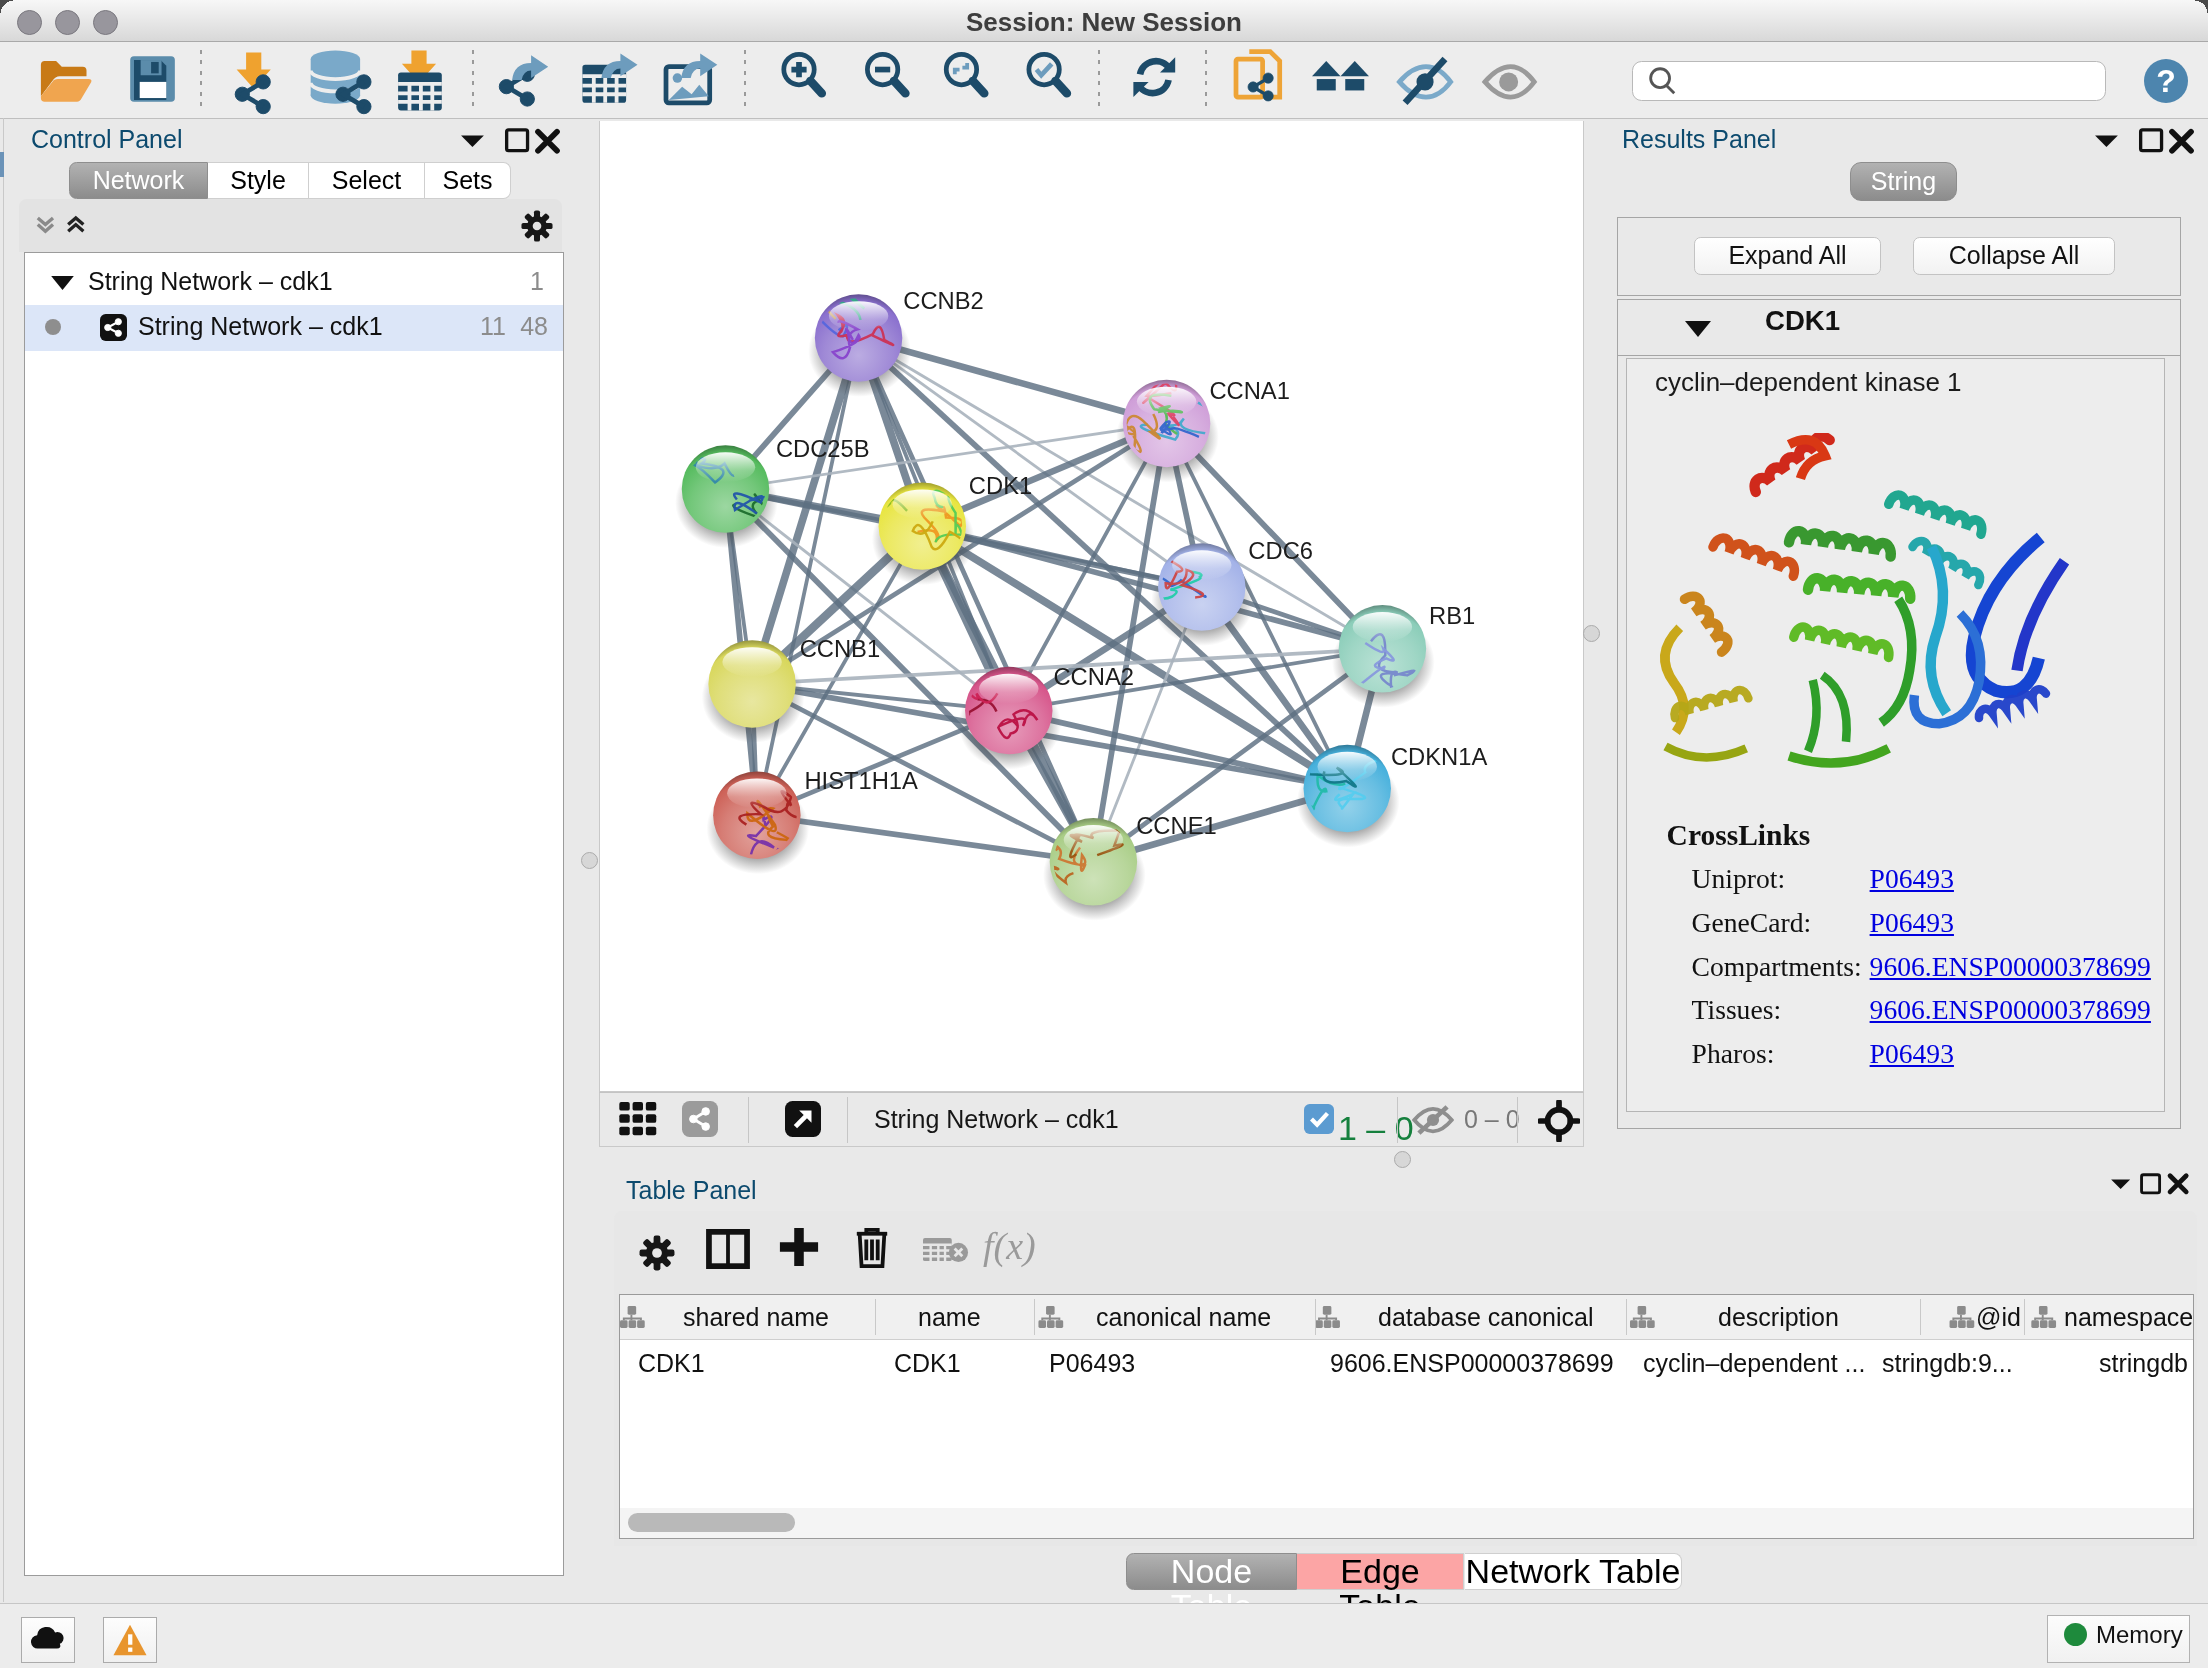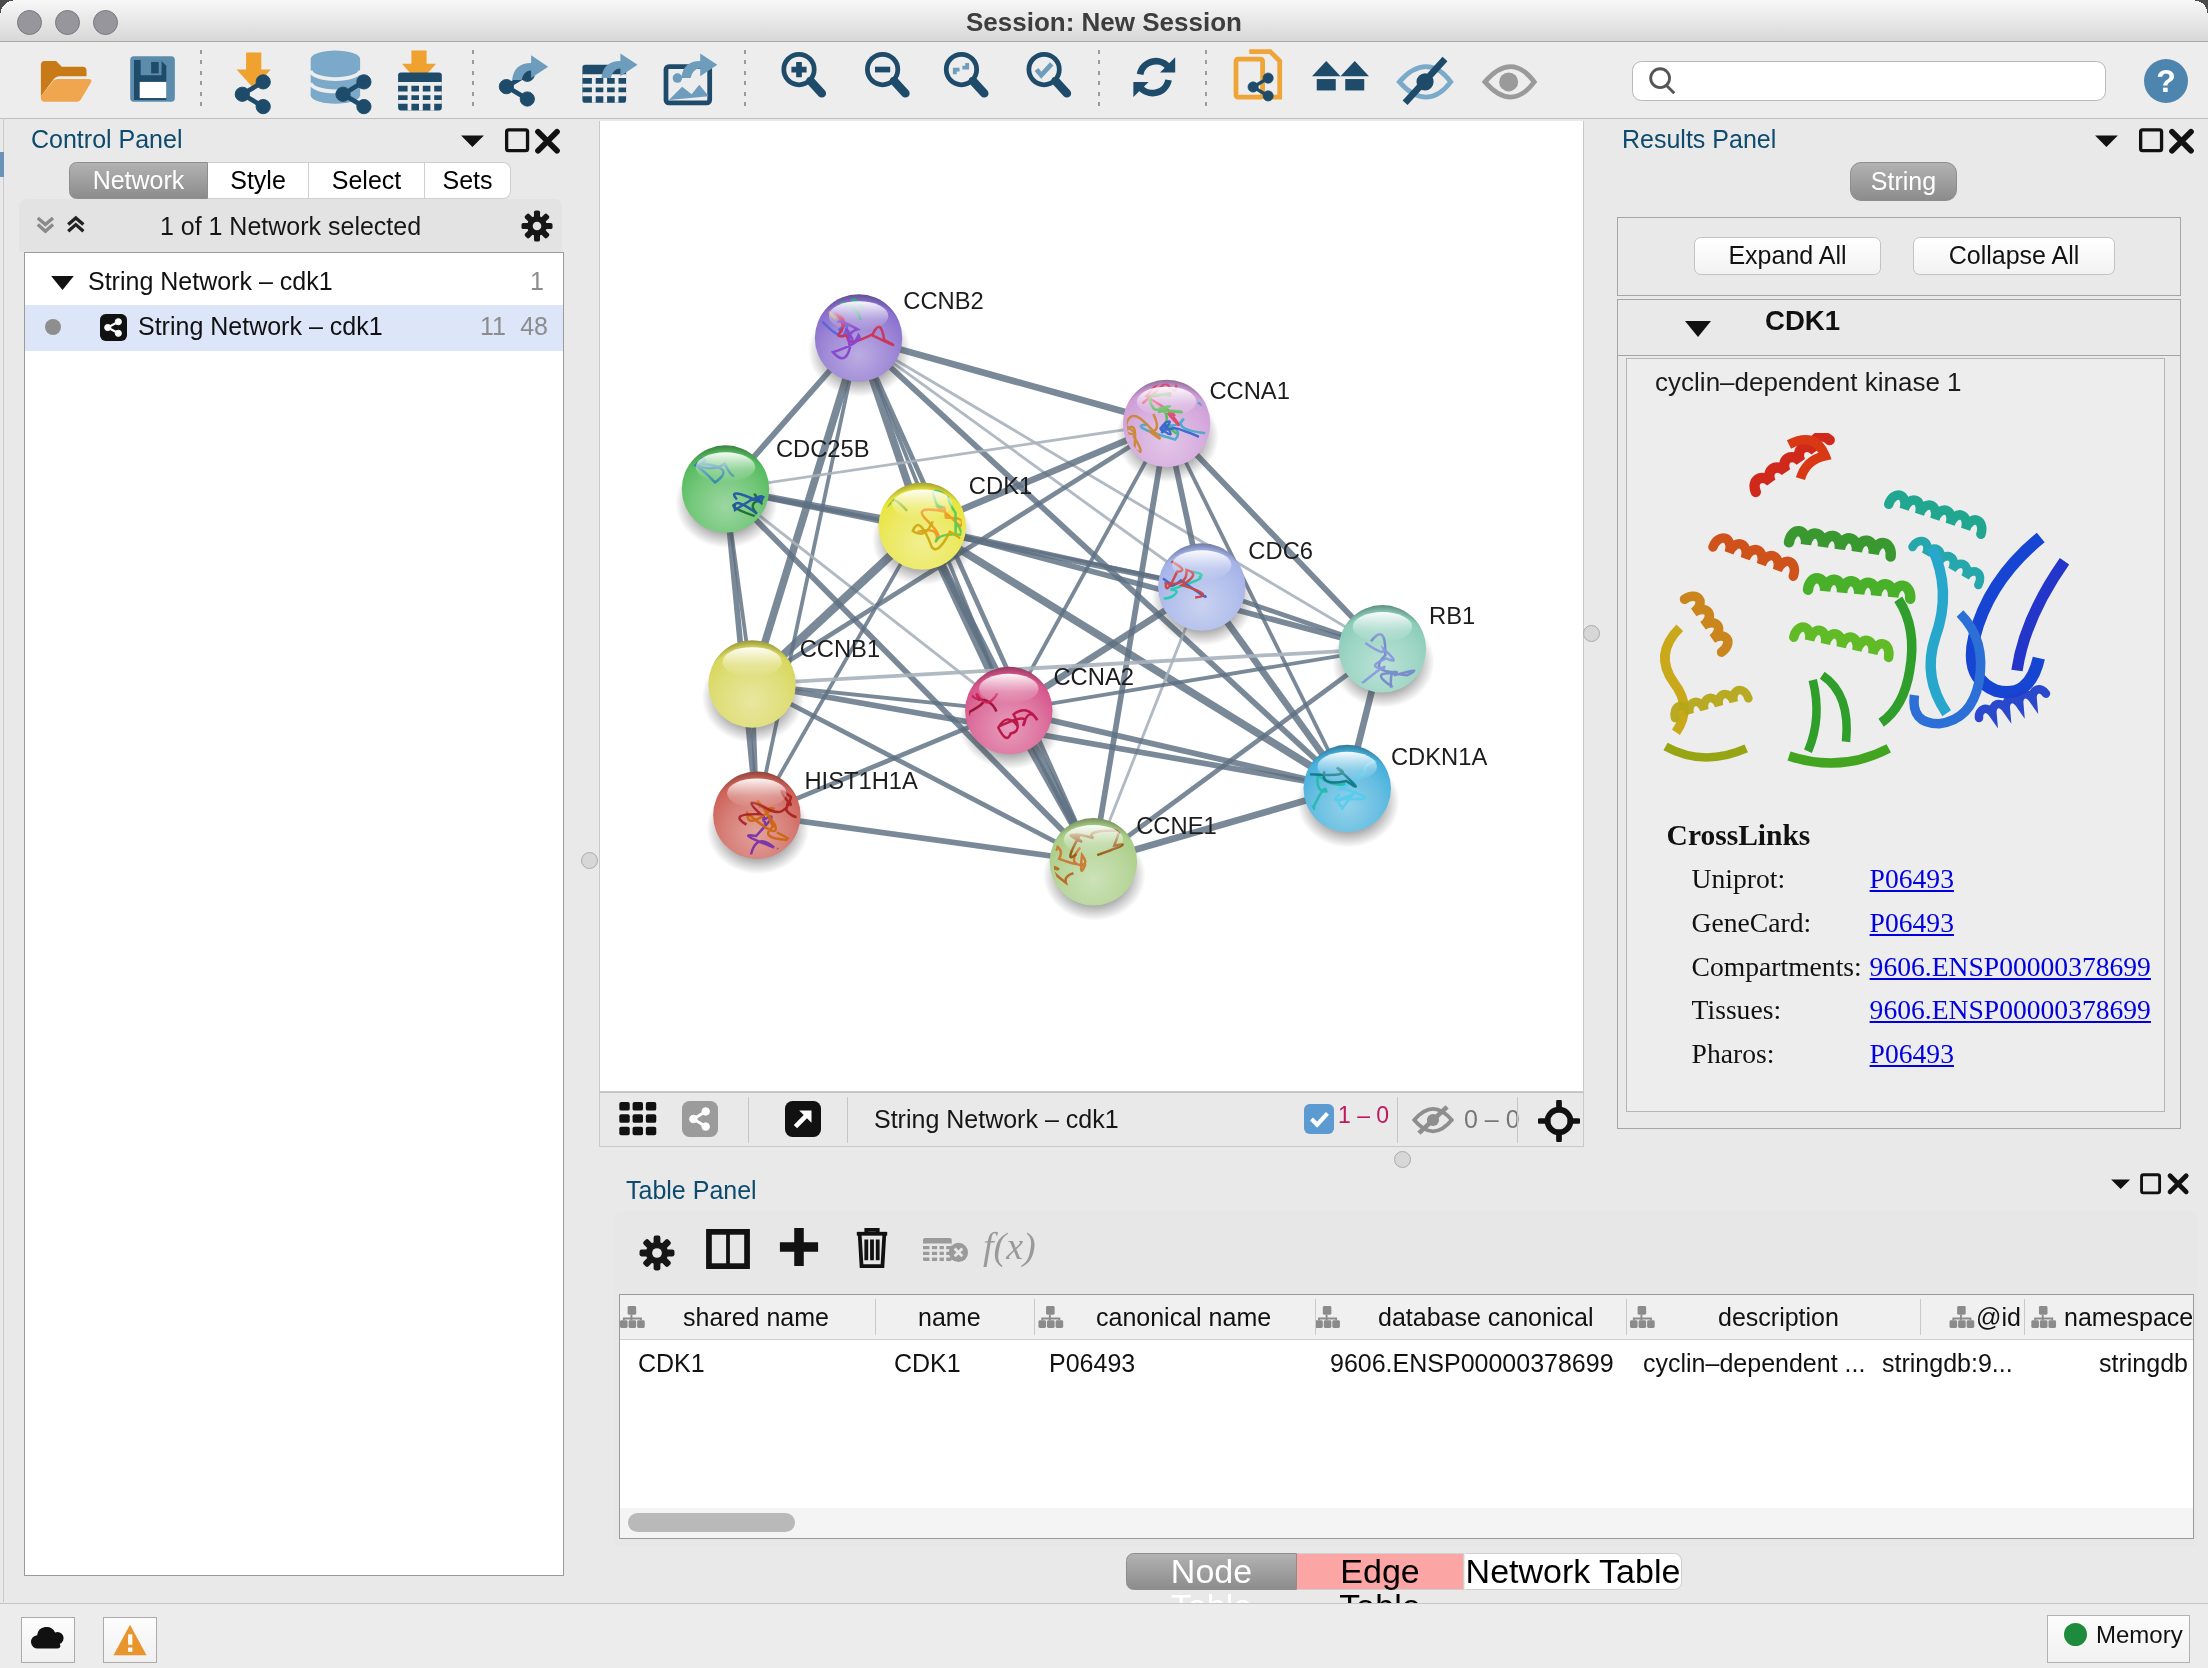--- a/index.html
+++ b/index.html
@@ -217,21 +217,20 @@
   <div class="abs" style="left:19px;top:199px;width:543px;height:53px;background:#e3e3e3;border-radius:7.6px 7.6px 0 0;"></div>
   <div class="abs" id="cp-bar" style="left:19px;top:199px;width:543px;height:53px;">
     <svg class="abs" style="left:15px;top:15px;" width="76" height="25" viewBox="0 0 80 26">
       <g fill="none" stroke="#8a8a8a" stroke-width="3.5">
         <path d="M4 4 L12 11 L20 4 M4 11 L12 18 L20 11"></path>
       </g>
       <g fill="none" stroke="#222" stroke-width="3.5">
         <path d="M36 11 L44 4 L52 11 M36 18 L44 11 L52 18"></path>
       </g>
     </svg>
-    <div class="abs" style="left:0;top:13.3px;width:100%;text-align:center;font-size:25px;color:#161616;">1 of 1 Network selected</div>
     <svg class="abs" style="left:502px;top:10.5px;" width="32" height="32" viewBox="0 0 34 34">
       <g fill="#161616">
         <circle cx="17" cy="17" r="10.5"></circle>
       <g id="teeth">
           <rect x="13.8" y="0.5" width="6.4" height="9" rx="2"></rect>
       <rect x="13.8" y="0.5" width="6.4" height="9" rx="2" transform="rotate(45 17 17)"></rect>
       <rect x="13.8" y="0.5" width="6.4" height="9" rx="2" transform="rotate(90 17 17)"></rect>
       <rect x="13.8" y="0.5" width="6.4" height="9" rx="2" transform="rotate(135 17 17)"></rect>
       <rect x="13.8" y="0.5" width="6.4" height="9" rx="2" transform="rotate(180 17 17)"></rect>
       <rect x="13.8" y="0.5" width="6.4" height="9" rx="2" transform="rotate(225 17 17)"></rect>
@@ -562,21 +561,21 @@
         <path d="M15 10 h13 v13 Z" fill="#fff"></path>
       </svg>
     </div>
     <div class="abs" style="left:247px;top:3.8px;width:1px;height:46px;background:#c6c6c6;"></div>
     <div class="abs" style="left:274px;top:12.4px;font-size:25px;color:#161616;">String Network – cdk1</div>
     <div class="abs" style="left:704px;top:11.4px;width:30px;height:30px;background:#5b9bd1;border-radius:5.7px;">
       <svg width="30" height="30" viewBox="0 0 32 32">
         <path d="M8 16 l6 6 l11 -12" stroke="#fff" stroke-width="4.5" fill="none"></path>
       </svg>
     </div>
-    <div class="abs" style="left:738px;top:9px;font-size:23px;color:#be185d;">1 – 0</div>
+    <div class="abs" style="left:738px;top:16px;font-size:34px;color:#15803d;">1 – 0</div>
     <div class="abs" style="left:797px;top:3.8px;width:1px;height:46px;background:#c6c6c6;"></div>
     <svg class="abs" style="left:810px;top:12.4px;" width="46" height="30" viewBox="0 0 48 32">
       <path d="M4 16 q10 -12 20 -12 q10 0 20 12 q-10 12 -20 12 q-10 0 -20 -12 Z" fill="none" stroke="#8e8e8e" stroke-width="4"></path>
       <circle cx="24" cy="16" r="6.5" fill="#8e8e8e"></circle>
       <path d="M39 2 L9 30" stroke="#8e8e8e" stroke-width="5"></path>
     </svg>
     <div class="abs" style="left:864px;top:12.4px;font-size:25px;color:#777;">0 – 0</div>
     <div class="abs" style="left:917px;top:3.8px;width:1px;height:46px;background:#c6c6c6;"></div>
     <svg class="abs" style="left:938px;top:6.7px;" width="42" height="42" viewBox="0 0 44 44">
       <g stroke="#111" fill="none">

